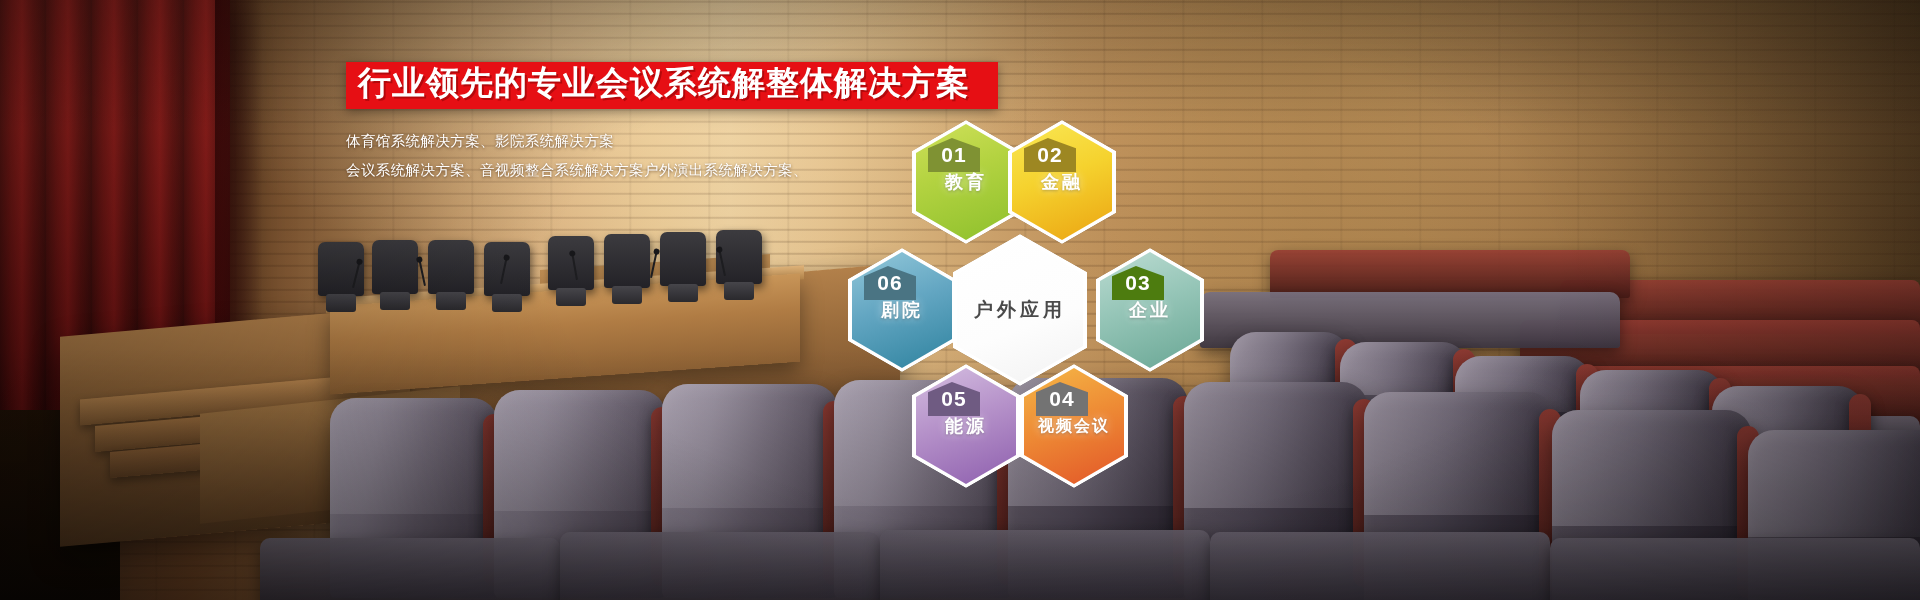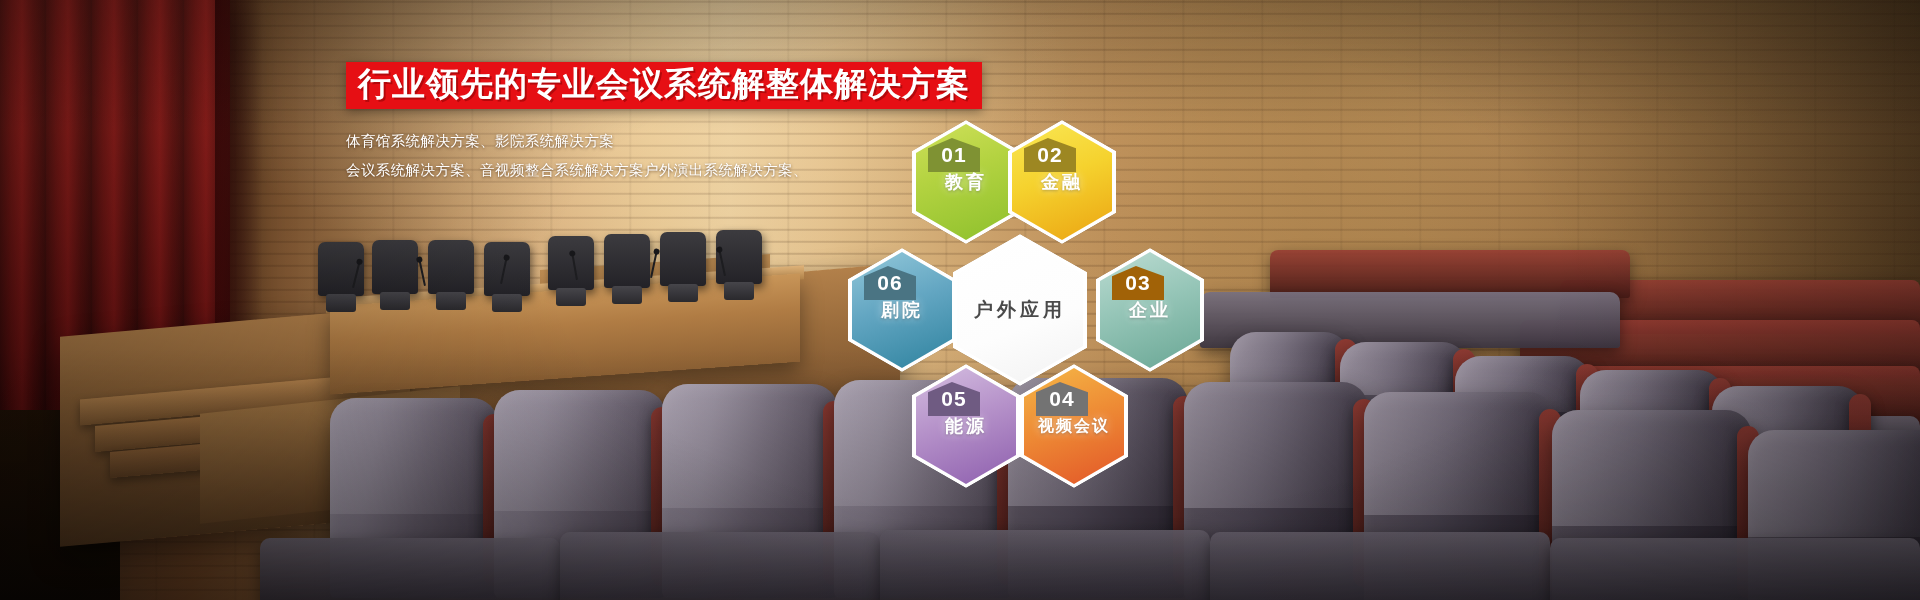--- a/index.html
+++ b/index.html
@@ -207,22 +207,23 @@
     pointer-events:none;
   }
 
   
   .copy{
     position:absolute; left:346px; top:62px; width:600px; z-index:40;
   }
   .title-band{
     display:inline-block;
     background:#e60f14;
-    padding:4px 12px 7px 12px;
+    padding:4px 28px 7px 12px;
     box-shadow:0 3px 10px rgba(0,0,0,.35);
+    font-family:Liberation Serif, serif;
   }
   .title-band .t{
     font-size:33px; font-weight:bold; color:#ffffff;
     letter-spacing:1px; line-height:1.08; white-space:nowrap;
     text-shadow:2px 2px 0 rgba(120,0,0,.45);
   }
   .subtitle{
     margin-top:18px;
     font-size:14.5px; line-height:2.0; color:#ffffff;
     text-shadow:0 1px 3px rgba(60,30,10,.7);
@@ -436,21 +437,21 @@
       <div class="inner">
         <div class="fill" style="background:linear-gradient(160deg,#ffffff 0%,#fdfdfd 60%,#f2f2f2 100%);"></div>
         <div class="label">户外应用</div>
       </div>
     </div>
 
     <div class="hex" style="left:264px; top:148px;">
       <div class="ring"></div>
       <div class="inner">
         <div class="fill" style="background:linear-gradient(160deg,#bcdcd2 0%,#95c5b7 45%,#6aa795 100%);"></div>
-        <div class="num" style="background:#a16207;">03</div>
+        <div class="num" style="background:#4d7c0f;">03</div>
         <div class="label">企业</div>
       </div>
     </div>
 
     <div class="hex" style="left:80px; top:264px;padding-left:16px;">
       <div class="ring"></div>
       <div class="inner">
         <div class="fill" style="background:linear-gradient(160deg,#d4bde0 0%,#b591c9 45%,#8e5fae 100%);"></div>
         <div class="num" style="background:#6f5b82;">05</div>
         <div class="label">能源</div>

